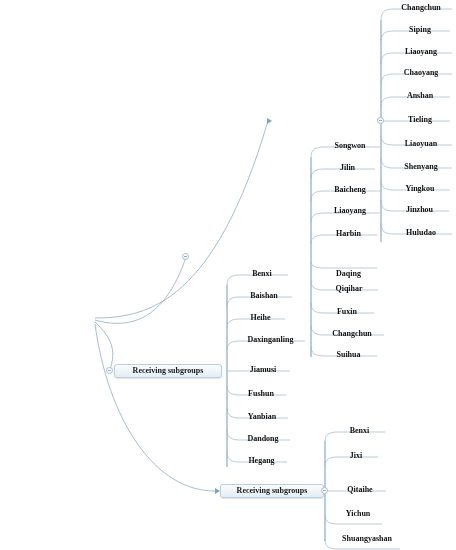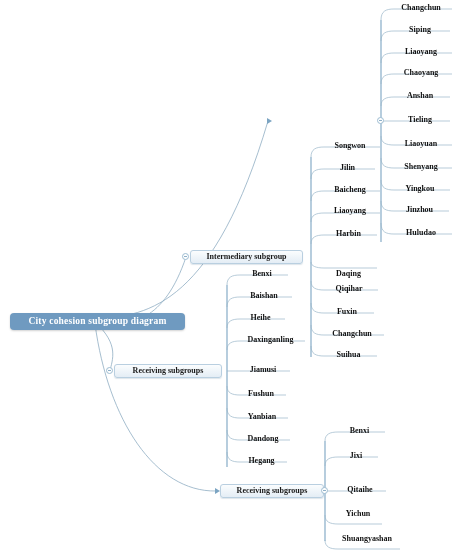--- a/index.html
+++ b/index.html
@@ -164,25 +164,23 @@
       <path d="M 325 515 C 325 522 330 524 338 524 L 382 524"></path>
       <path d="M 325 540 C 325 547 330 549 338 549 L 400 549"></path>
     </g>
 
     <g fill="#7ba4c2" stroke="none">
       <polygon points="267,118 272,121 267,124"></polygon>
       <polygon points="215,488 220,491 215,494"></polygon>
     </g>
   </svg>
 
-  <div class="node root-node" style="left:10px; top:313px; width:175px;">City cohesion subgroup diagram</div>
 
   <span class="toggle" style="left:377px; top:117px;"></span>
 
-  <div class="node branch-node" style="left:190px; top:250px; width:113px;">Intermediary subgroup</div>
   <span class="toggle" style="left:182px; top:253px;"></span>
 
   <div class="node branch-node" style="left:114px; top:364px; width:108px;">Receiving subgroups</div>
   <span class="toggle" style="left:106px; top:367px;"></span>
 
   <div class="node branch-node" style="left:220px; top:484px; width:104px;">Receiving subgroups</div>
   <span class="toggle" style="left:321px; top:487px;"></span>
 
   <div class="node leaf-node" style="left:390px; top:0px;  width:62px;">Changchun</div>
   <div class="node leaf-node" style="left:390px; top:22px; width:60px;">Siping</div>

